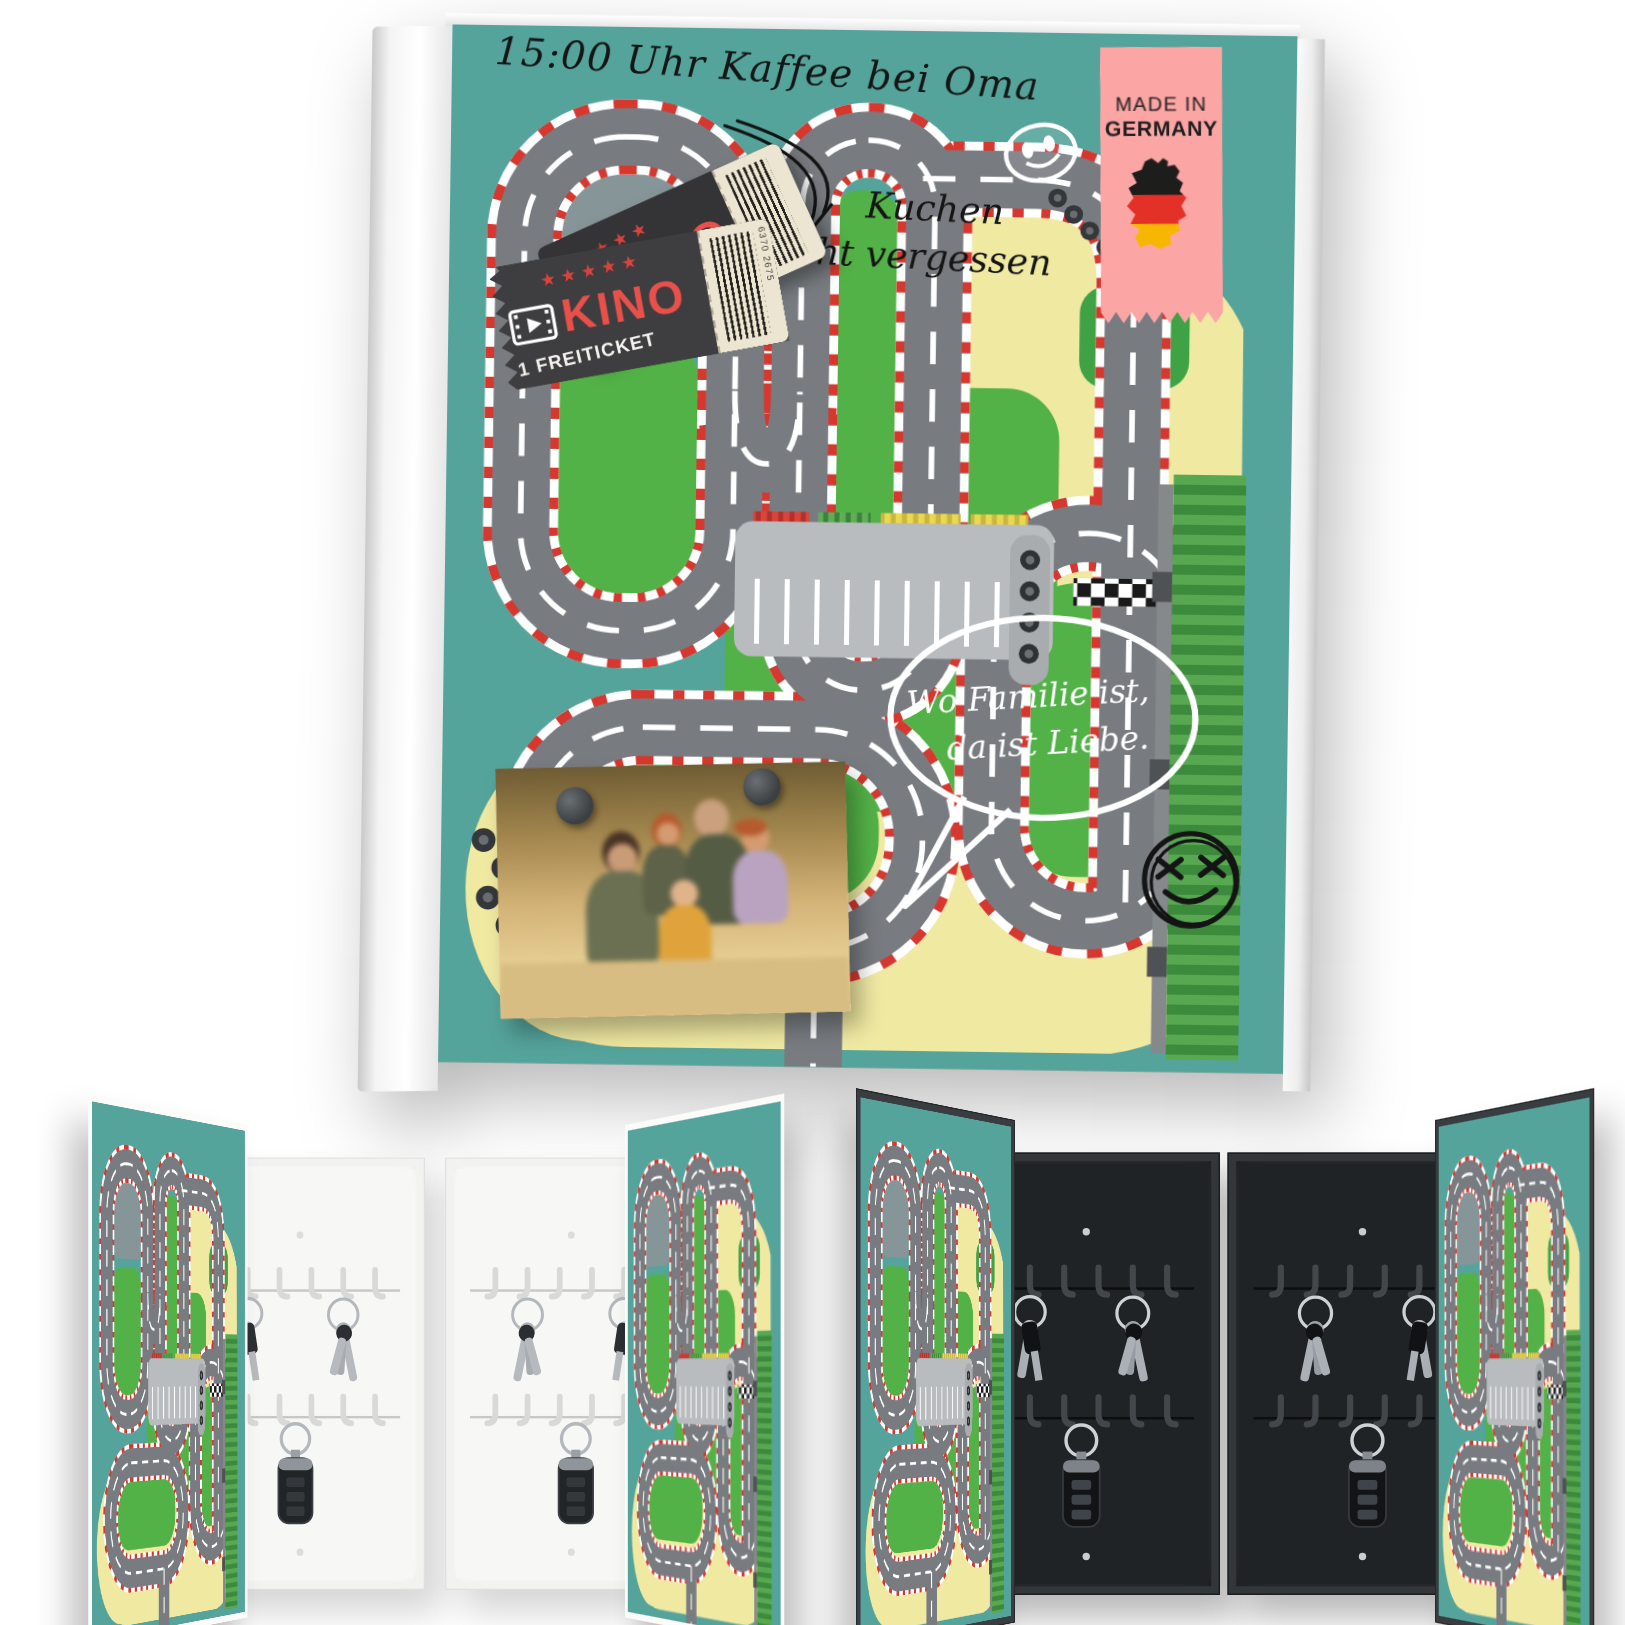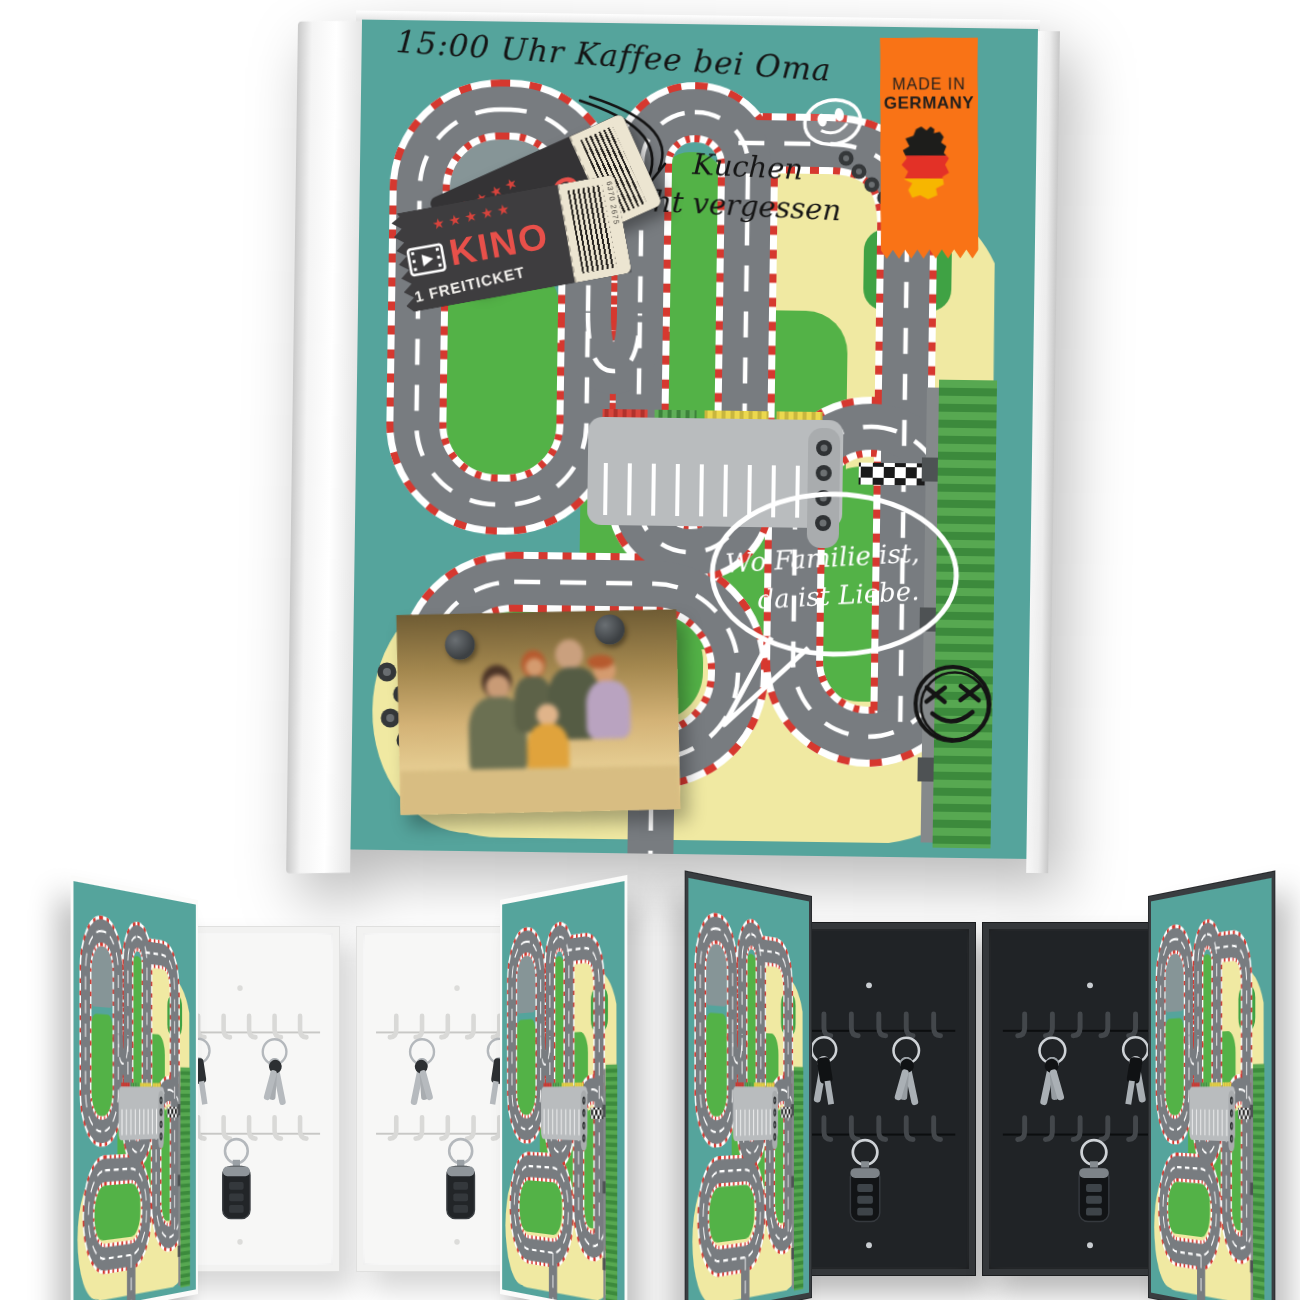--- a/index.html
+++ b/index.html
@@ -55,21 +55,21 @@
   
   .photo{left:46px;top:590px;width:280px;height:200px;transform:rotate(-2deg);
          overflow:hidden;z-index:4;box-shadow:8px 12px 18px rgba(0,0,0,.30);
          background:linear-gradient(180deg,#6f5c34 0%,#a3874e 28%,#d3b276 55%,#e6cd92 78%,#dec183 100%);}
   .photo .blurwrap{position:absolute;inset:0;filter:blur(2px);}
   .pp{position:absolute;border-radius:50%;}
   .magnet{position:absolute;width:30px;height:30px;border-radius:50%;z-index:5;
           background:radial-gradient(circle at 35% 35%,#6a6f73,#3c4043 65%);
           box-shadow:2px 3px 5px rgba(0,0,0,.4);}
   
-  .ribbon{left:520px;top:10px;width:98px;height:228px;background:#f97316;z-index:6;
+  .ribbon{left:520px;top:10px;width:98px;height:228px;background:#fca5a5;z-index:6;
      text-align:center;transform:rotate(-1deg);
      clip-path:polygon(0 0,100% 0,100% 93%,93.75% 97%,87.5% 93%,81.25% 97%,75% 93%,68.75% 97%,62.5% 93%,56.25% 97%,50% 93%,43.75% 97%,37.5% 93%,31.25% 97%,25% 93%,18.75% 97%,12.5% 93%,6.25% 97%,0 93%);
      filter:drop-shadow(4px 6px 8px rgba(0,0,0,.25));}
   .ribbon .b1{margin-top:38px;font-size:16px;letter-spacing:1px;color:#1d1d1d;}
   .ribbon .b2{font-size:17px;font-weight:bold;letter-spacing:.5px;color:#1d1d1d;}
   .ribbon svg{margin-top:10px;}
   
   .cab{position:absolute;margin:0;}
   .cab-box{position:absolute;top:26px;bottom:22px;z-index:1;background:#ffffff;
      border:1px solid #e0e0df;

